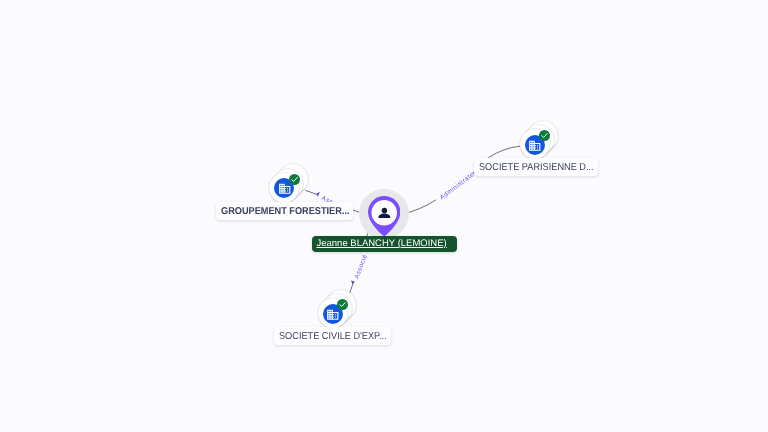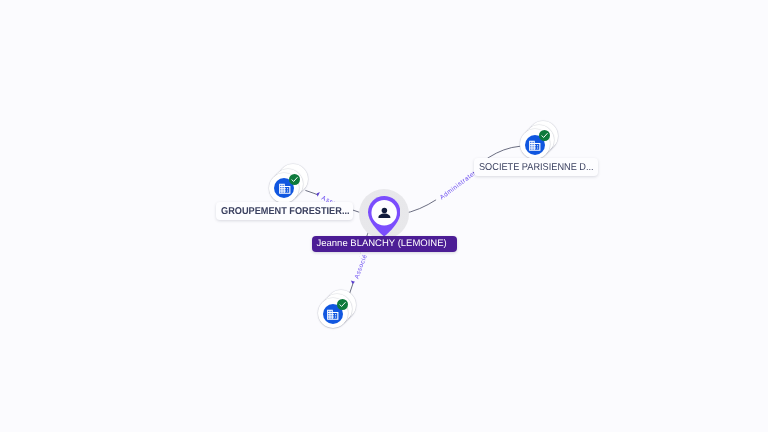--- a/index.html
+++ b/index.html
@@ -26,22 +26,22 @@
   .pin-wrap{position:absolute;width:50px;height:50px;}
   .pin-halo{position:absolute;left:0;top:0;width:50px;height:50px;border-radius:50%;
             background:radial-gradient(circle at 50% 50%, #e7e7ea 0%, #e8e8eb 84%, rgba(232,232,235,0) 100%);}
   .pin-svg{position:absolute;left:9.2px;top:7px;}
 
   
   .lbl{position:absolute;white-space:nowrap;border-radius:4px;line-height:1;}
   .lbl.co{background:#fdfdff;color:#3b4160;font-size:10px;padding:5px 5px 3px 5px;box-sizing:border-box;overflow:hidden;
           box-shadow:0 1px 3px rgba(60,64,90,.18);}
   .lbl.co > .t{display:inline-block;transform:scaleX(.918);transform-origin:left center;}
-  .lbl.person{background:#4c1d95;color:#ffffff;font-size:9.5px;padding:3px 10px 3px 4.5px;
-              box-shadow:0 1px 3px rgba(60,64,90,.2);}
+  .lbl.person{background:#14532d;color:#ffffff;font-size:9.5px;padding:3px 10px 3px 4.5px;
+              box-shadow:0 1px 3px rgba(60,64,90,.2);text-decoration:underline;}
   .elbl{position:absolute;font-size:6.4px;letter-spacing:0.45px;color:#6a4bf0;
         white-space:nowrap;transform-origin:0 0;background:#fbfbfe;
         padding:2.6px 2px 2.2px 4.5px;line-height:1;}
 </style>
 </head>
 <body>
 
 <div id="stage">
 
   <svg class="edges" viewBox="0 0 768 432">
@@ -96,20 +96,21 @@
     <div class="co-card c1"></div>
     <div class="co-disc"></div>
     <svg class="co-icon" viewBox="0 0 24 24">
       <path fill="#fff" d="M12 7V3H2v18h20V7H12zM6 19H4v-2h2v2zm0-4H4v-2h2v2zm0-4H4V9h2v2zm0-4H4V5h2v2zm4 12H8v-2h2v2zm0-4H8v-2h2v2zm0-4H8V9h2v2zm0-4H8V5h2v2zm10 12h-8v-2h2v-2h-2v-2h2v-2h-2V9h8v10zm-2-8h-2v2h2v-2zm0 4h-2v2h2v-2z"></path>
     </svg>
     <svg class="co-check" viewBox="0 0 24 24">
       <circle cx="12" cy="12" r="12" fill="#0e7a3c"></circle>
       <path d="M6.4 12.6 L10.0 16.3 L18.0 7.6" stroke="#fff" stroke-width="2.1" fill="none" stroke-linecap="round" stroke-linejoin="round"></path>
     </svg>
   </div>
+  <div class="lbl co" style="left:274px;top:327px;width:117px;"><span class="t">SOCIETE CIVILE D'EXP...</span></div>
 
   <div class="pin-wrap" style="left:358.5px;top:188.5px;">
     <div class="pin-halo"></div>
     <svg class="pin-svg" width="32.4" height="40.5" viewBox="0 0 32.4 40.5">
       <path d="M16.2 0 C7.25 0 0 7.25 0 16.2 C0 25.3 10.1 35.5 16.2 40.5 C22.3 35.5 32.4 25.3 32.4 16.2 C32.4 7.25 25.15 0 16.2 0 Z" fill="#7b4dfd"></path>
       <circle cx="16.2" cy="16.7" r="12.75" fill="#fdfdff"></circle>
       <circle cx="16.4" cy="14.5" r="2.75" fill="#101a3c"></circle>
       <path d="M16.4 17.55 c-3.5 0-5.95 1.9-5.95 3.55 v0.95 h11.9 v-0.95 c0-1.65-2.45-3.55-5.95-3.55 z" fill="#101a3c"></path>
     </svg>
   </div>

